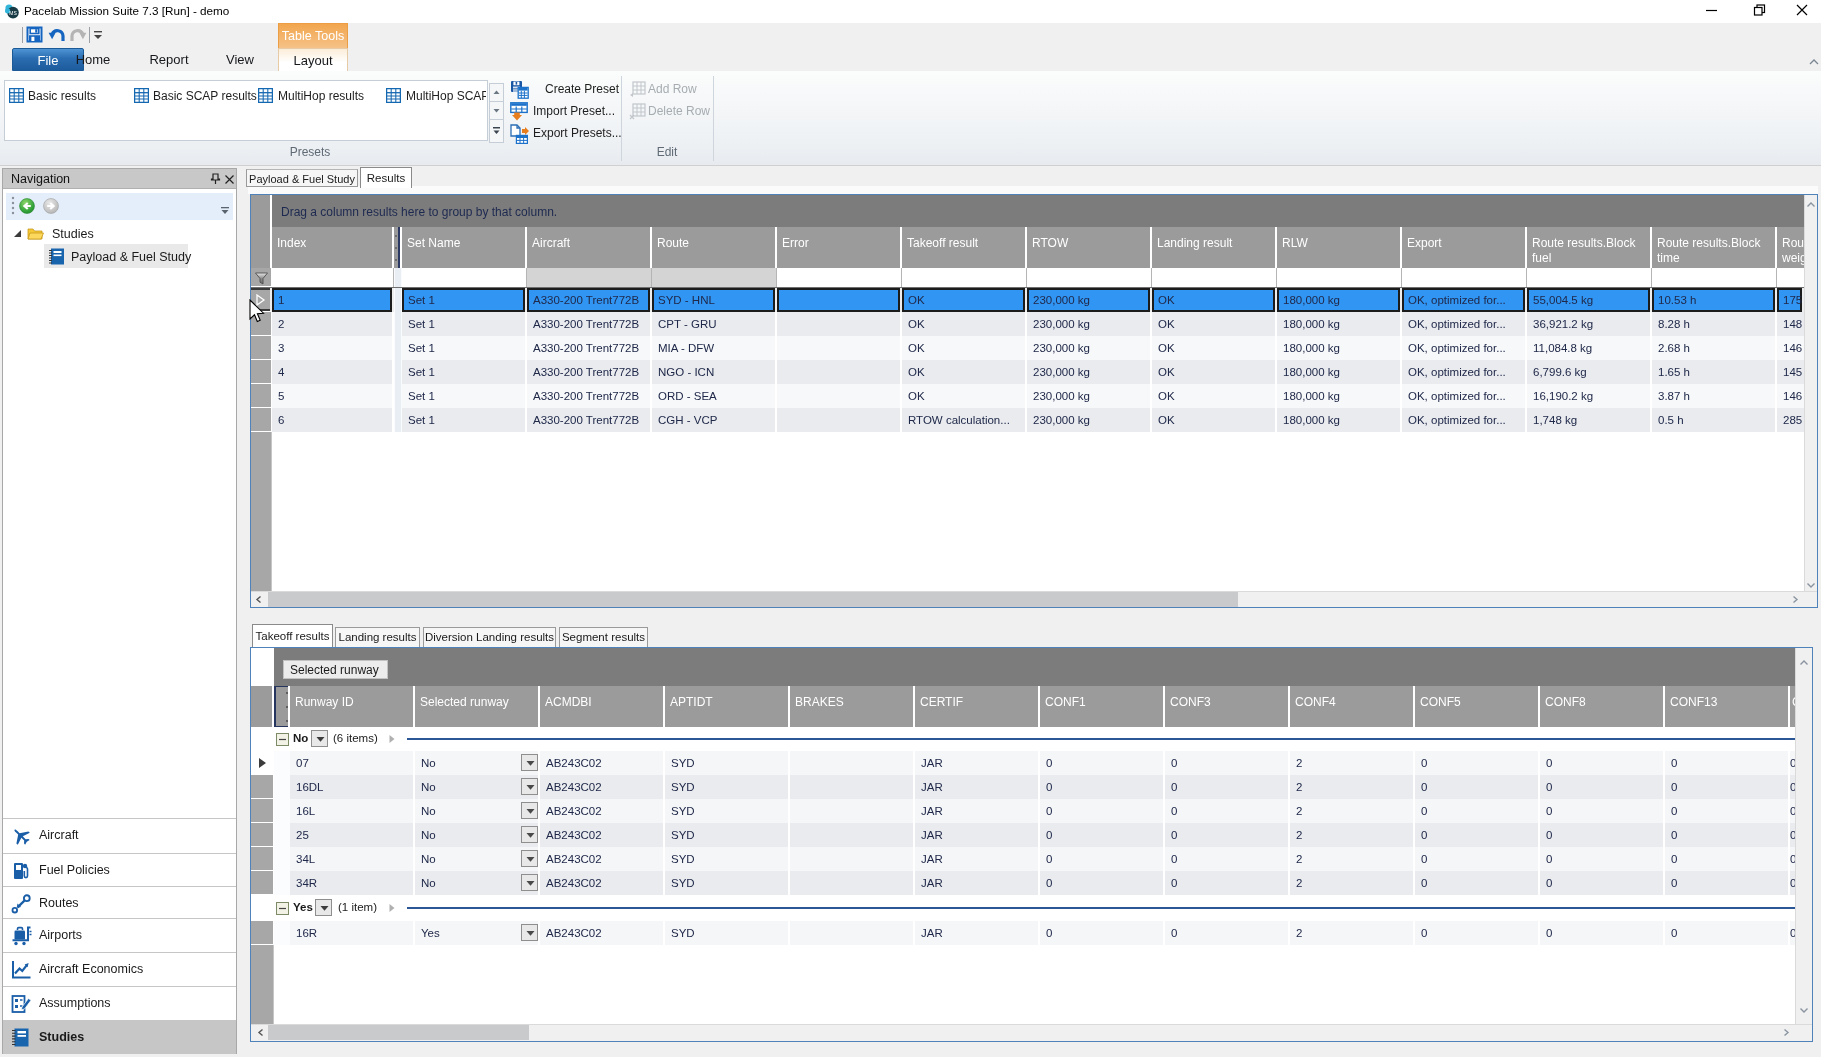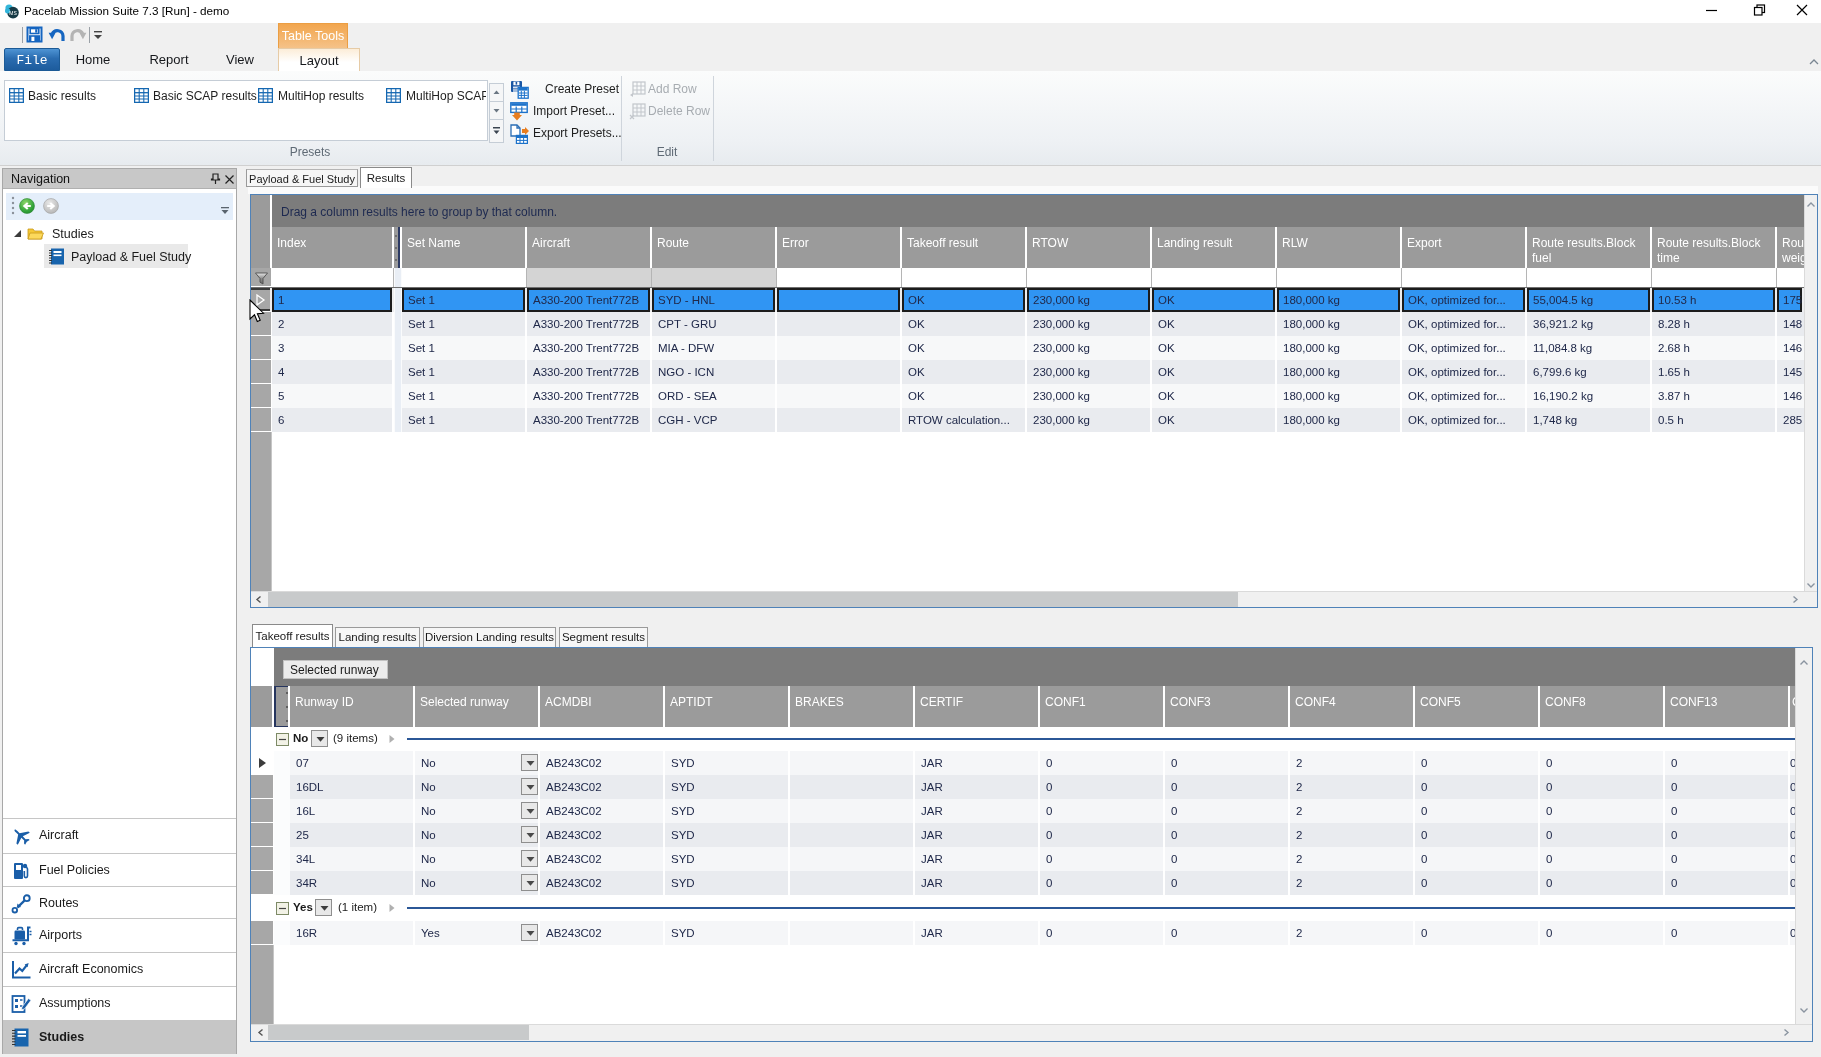--- a/index.html
+++ b/index.html
@@ -10,22 +10,22 @@
 
 #titlebar { left:0; top:0; width:1821px; height:23px; background:#ffffff; }
 #title-text { left:24px; top:4px; font-size:12.5px; color:#000; }
 
 
 #qatstrip { left:0; top:23px; width:1821px; height:25px; background:#f0f0f0; }
 
 
 #tabrow { left:0; top:48px; width:1821px; height:23px; background:#f0f0f0; }
 .rtab { position:absolute; top:0; height:23px; line-height:23px; text-align:center; font-size:13px; color:#16181c; }
-#tab-file { left:4px; width:56px; background:linear-gradient(#4e94d4,#2a6cb0 45%,#1d5c9d); color:#fff; border:1px solid #1b5a96; border-radius:2px 2px 0 0;font-family:Liberation Mono, monospace; }
-#tab-layout { left:278px; width:82px; background:linear-gradient(#fcedd8,#ffffff 60%); border:1px solid #e6cba6; border-bottom:none; }
+#tab-file { left:12px; width:72px; background:linear-gradient(#4e94d4,#2a6cb0 45%,#1d5c9d); color:#fff; border:1px solid #1b5a96; border-radius:2px 2px 0 0; }
+#tab-layout { left:278px; width:70px; background:linear-gradient(#fcedd8,#ffffff 60%); border:1px solid #e6cba6; border-bottom:none; }
 #tabletools { left:278px; top:23px; width:70px; height:25px; background:linear-gradient(#f2a64e,#f5c288); color:#fff; text-align:center; line-height:25px; font-size:12.5px; position:absolute; border:1px solid #eb9e43; border-bottom:none; }
 
 
 #ribbon { left:0; top:71px; width:1821px; height:95px; background:linear-gradient(#fbfcfc,#eef1f4 75%,#e7ebef); border-bottom:1px solid #d0d0d0; }
 .gsep { position:absolute; top:5px; height:85px; width:1px; background:#cfd5dc; }
 .glabel { position:absolute; top:74px; width:100px; text-align:center; font-size:12px; color:#5f6a75; }
 #gallery { position:absolute; left:4px; top:9px; width:484px; height:61px; background:#fff; border:1px solid #c5cdd6; }
 .gal-item { position:absolute; top:15px; height:20px; line-height:20px; font-size:12px; color:#1e1e1e; }
 .spinbtn { position:absolute; left:489px; width:15px; background:#f5f6f7; border:1px solid #c5cdd6; }
 .ribtext { position:absolute; font-size:12px; color:#1e1e1e; height:16px; line-height:16px; }
@@ -540,21 +540,21 @@
     <svg class="abs" style="left:25px;top:6px" width="13" height="13" viewBox="0 0 13 13">
         <rect x="0.5" y="0.5" width="12" height="12" fill="#f2f2e6" stroke="#7d8a66"></rect>
         <line x1="3" y1="6.5" x2="10" y2="6.5" stroke="#444" stroke-width="1.2"></line>
       </svg>
     <b class="abs" style="left:42px;top:5px;">No</b>
     <div class="ddbox" style="left:60px;top:3px;">
         <svg width="13" height="9" viewBox="0 0 13 9">
           <path d="M 2.5 2 L 6.5 6.8 L 10.5 2 Z" fill="#3c3c3c"></path>
         </svg>
       </div>
-    <div class="abs" style="left:82px;top:5px;">(9 items)</div>
+    <div class="abs" style="left:82px;top:5px;">(6 items)</div>
     <svg class="abs" style="left:137px;top:7px" width="8" height="10" viewBox="0 0 8 10">
         <path d="M 1.5 1 L 6.5 5 L 1.5 9 Z" fill="#b0b0b0"></path>
       </svg>
     <div class="abs" style="left:156px;top:11px;width:1388px;height:2px;background:#2b5797;"></div>
   </div>
   <div class="drow b-alt1" style="left:0;top:103px;">
     <div class="dc rhc2" style="background:#fff !important;"><svg style="margin:6px 0 0 7px" width="10" height="12" viewBox="0 0 10 12">
           <path d="M 1 1 L 8 6 L 1 11 Z" fill="#3c3c3c"></path>
         </svg></div>
       <div class="dc" style="width:16px;padding:0;border-right:none;background:#fbfcfd !important;"></div>

